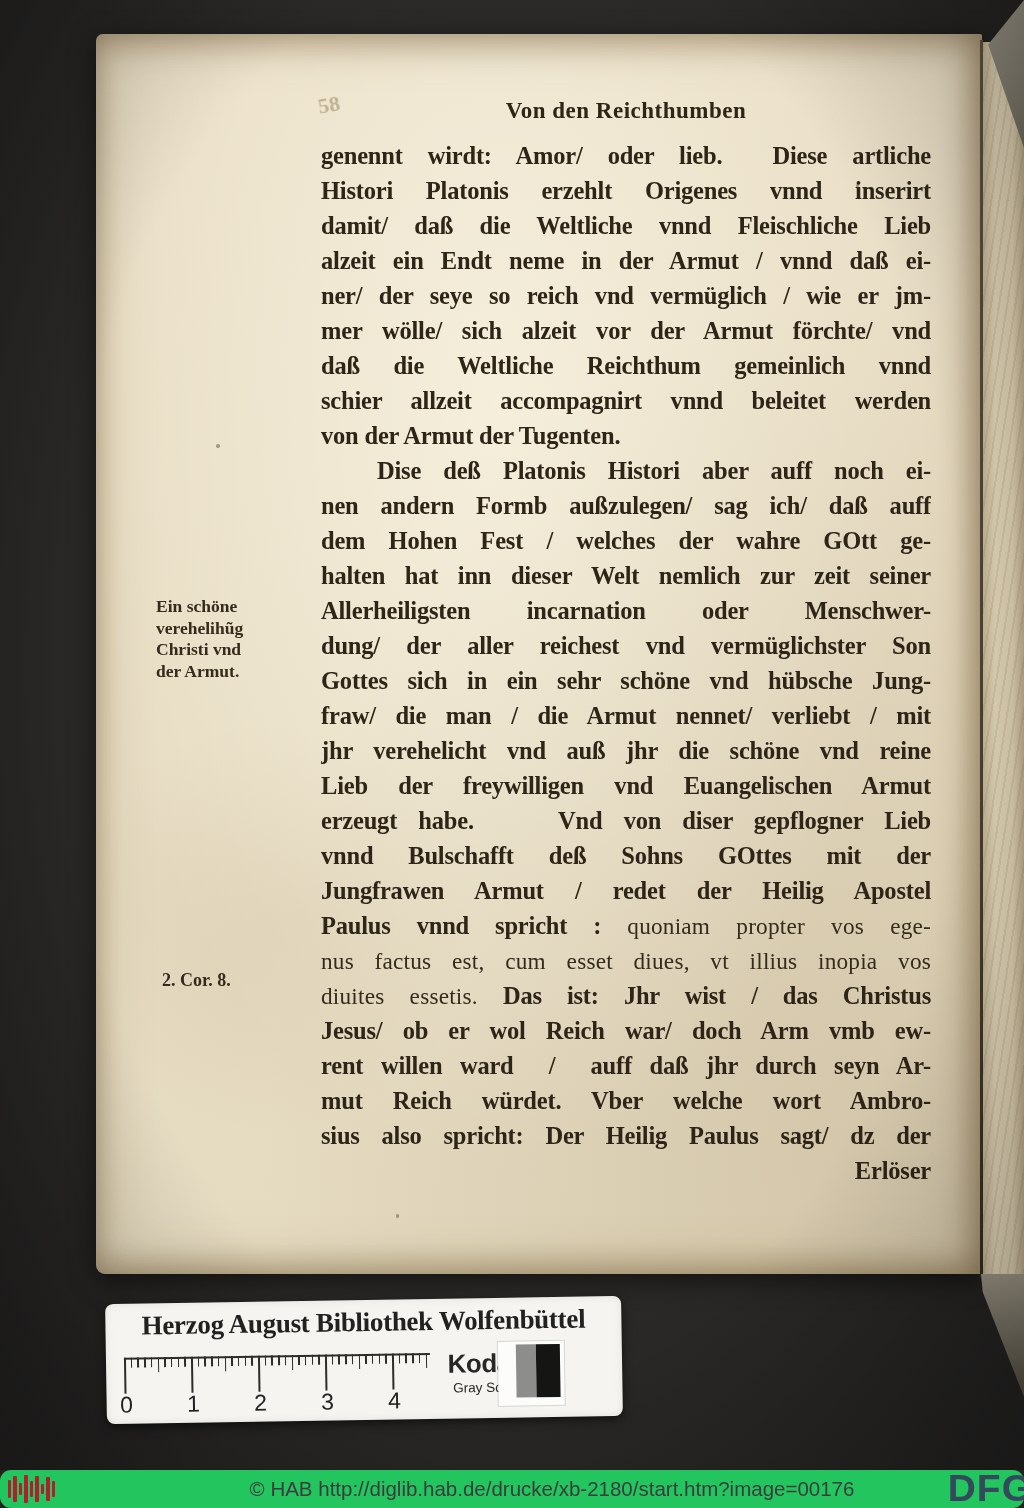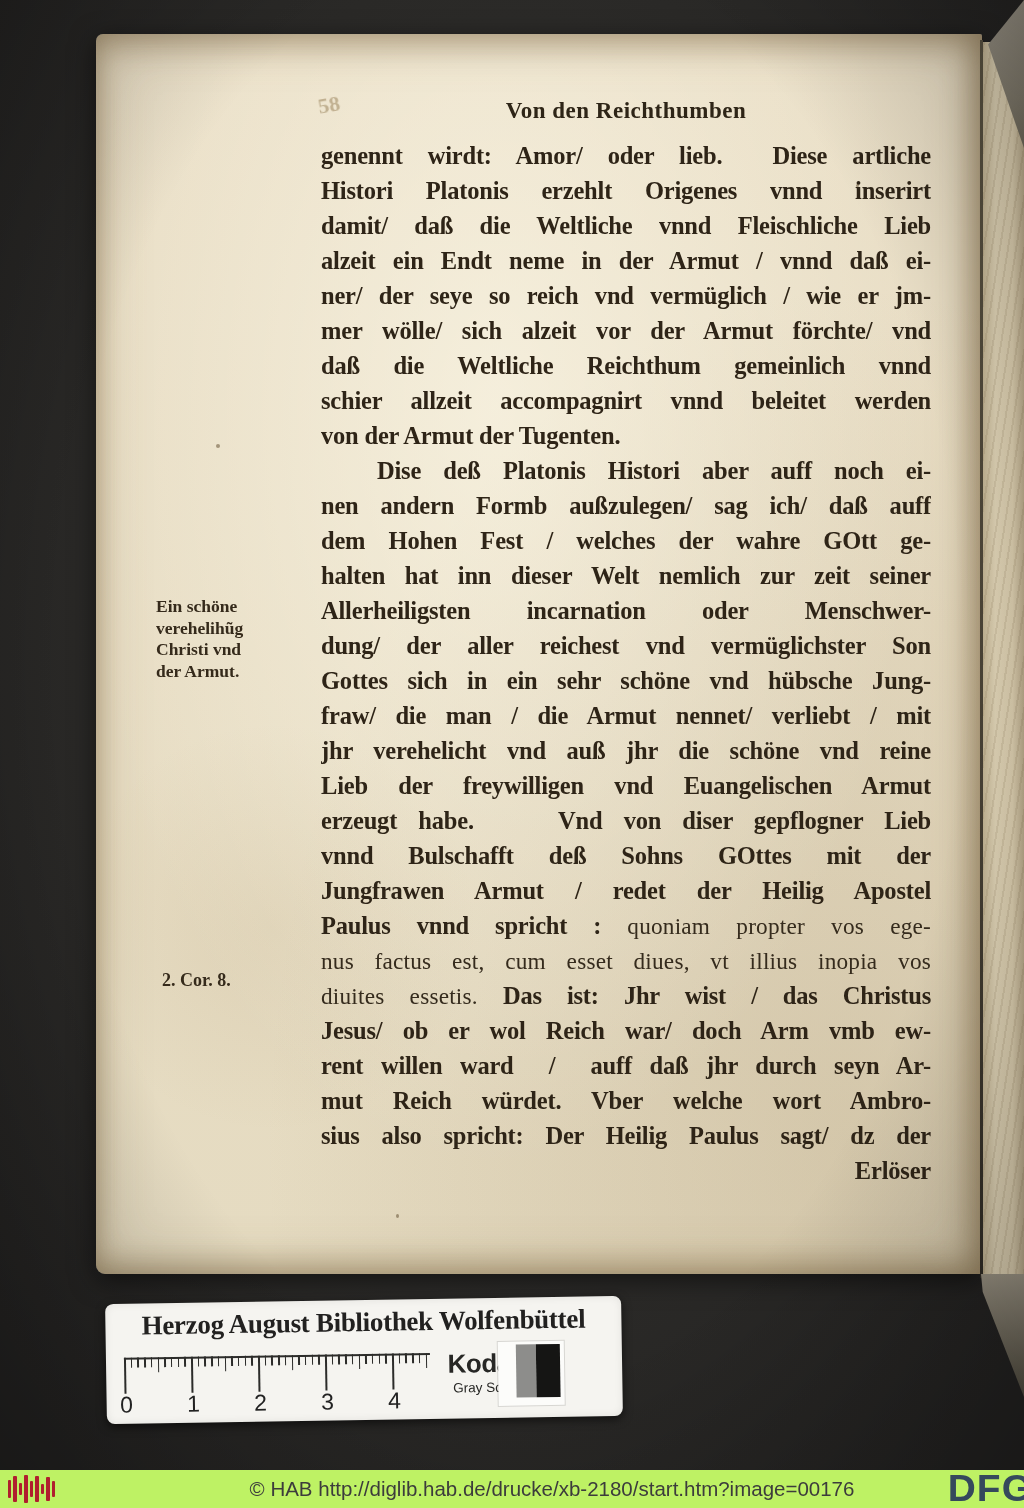--- a/index.html
+++ b/index.html
@@ -69,21 +69,21 @@
         font-family:"Liberation Sans",sans-serif;color:#272725;}
   .kodak{font-size:26px;font-weight:700;letter-spacing:-0.5px;}
   .grayscale-cap{font-size:13.5px;margin-top:1px;}
   .patch{position:absolute;left:392px;top:44px;width:66px;height:64px;background:#fcfcfa;
         box-shadow:0 0 0 1px rgba(0,0,0,.12);}
   .patch .bar{position:absolute;top:3px;height:53px;}
   .patch .gray{left:18px;width:20px;background:#8d8d8b;}
   .patch .black{left:38px;width:24px;background:#151514;}
 
   
-  .footer{position:absolute;left:0;top:1470px;width:1024px;height:38px;background:#bef264;}
+  .footer{position:absolute;left:0;top:1470px;width:1024px;height:38px;background:#22c55e;border-radius:11px;}
   .hab-logo{position:absolute;left:6px;top:4px;}
   .copyright{position:absolute;left:130px;right:50px;top:0;height:38px;line-height:38px;
         text-align:center;font-family:"Liberation Sans",sans-serif;font-size:20.5px;color:#3c3c3c;}
   .dfg{position:absolute;right:-9px;top:-1px;height:38px;line-height:40px;
         font-family:"Liberation Sans",sans-serif;font-weight:700;font-size:36px;
         color:#35495c;letter-spacing:1px;transform:scaleX(1.08);transform-origin:right;}
 </style>
 </head>
 <body>
 

